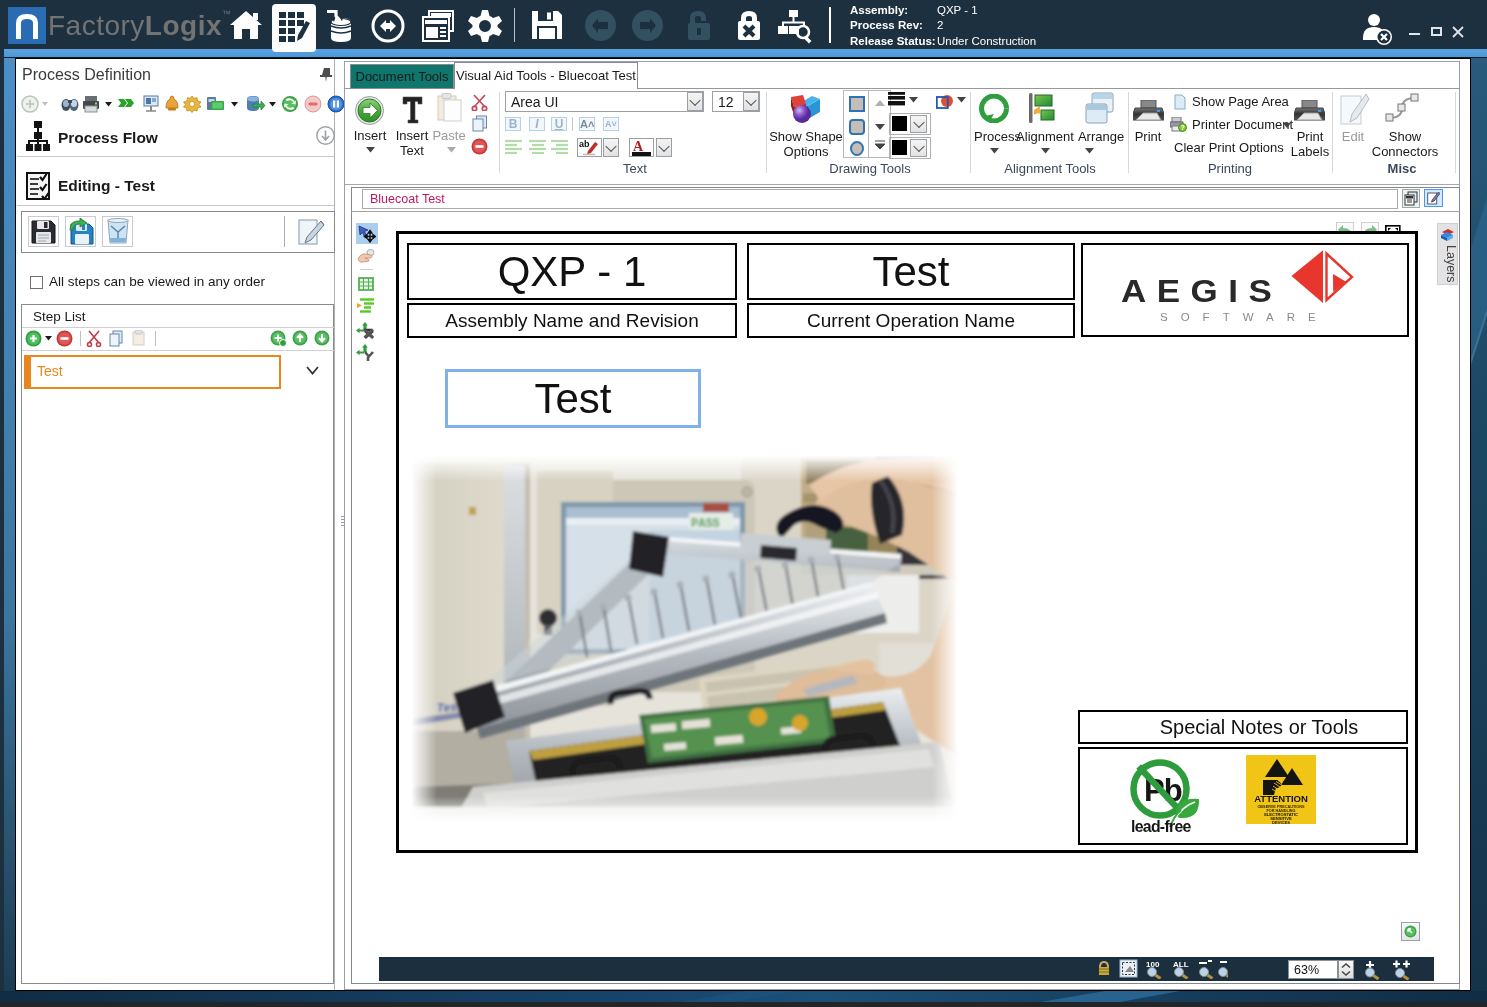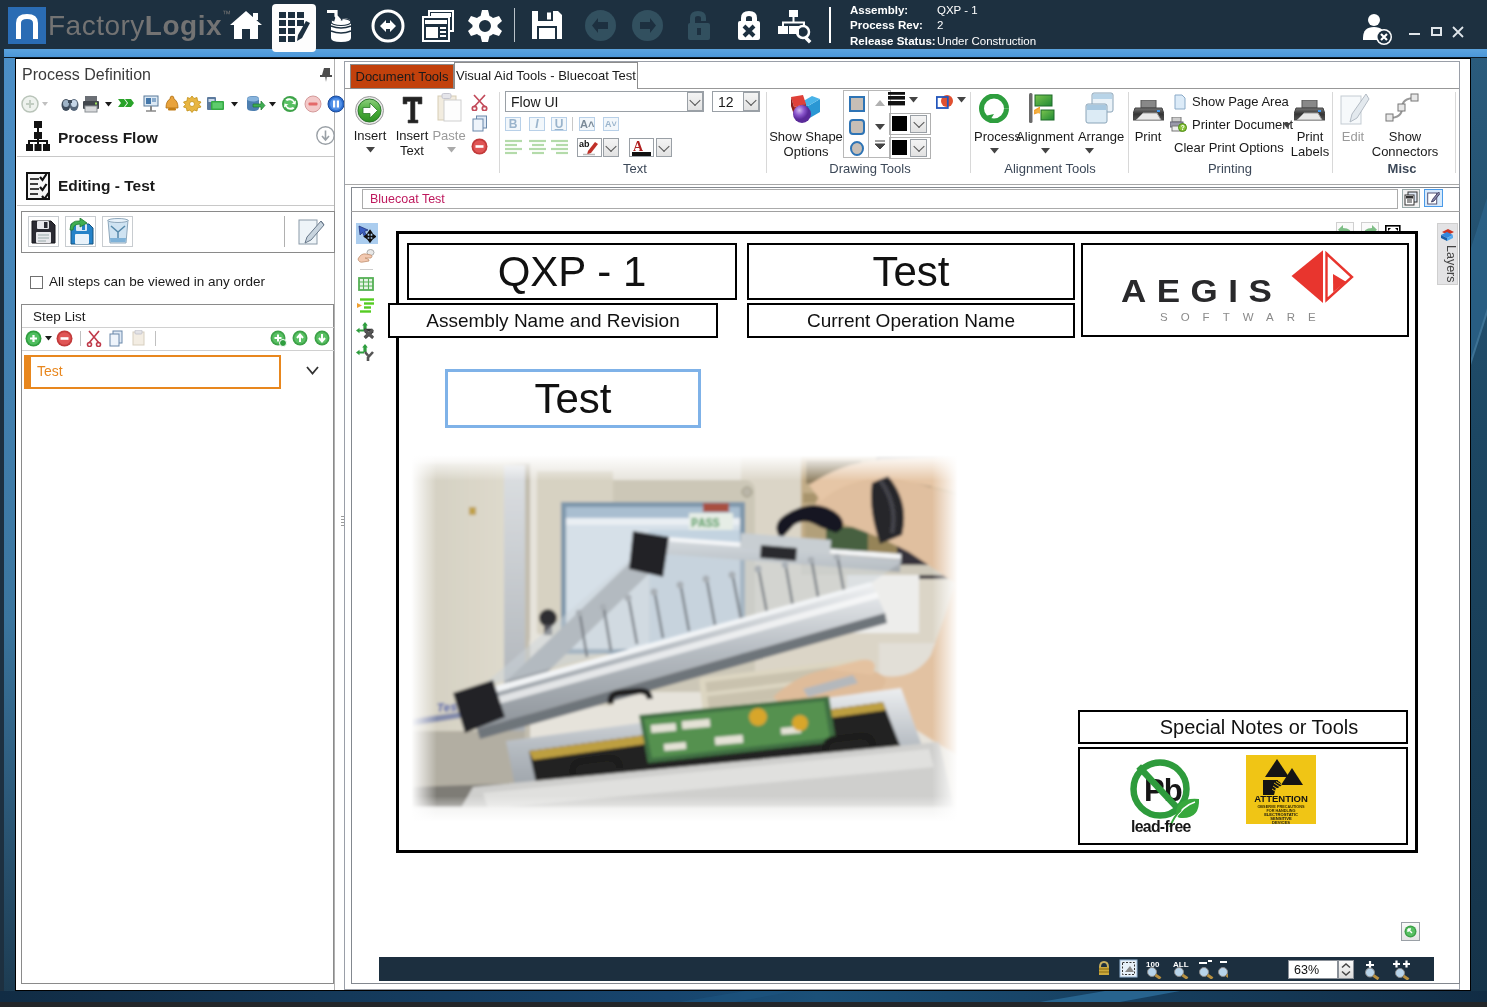--- a/index.html
+++ b/index.html
@@ -357,21 +357,21 @@
 
 <div class="abs" style="left:24px;top:355px;width:257px;height:34px;border:2px solid #e8871e;background:#fff;"></div>
 <div class="abs" style="left:26px;top:357px;width:5px;height:30px;background:#e8871e;"></div>
 <div class="abs" style="left:37px;top:363px;font-size:14px;color:#e8871e;">Test</div>
 <svg class="abs" style="left:306px;top:366px;" width="13" height="9" viewBox="0 0 13 9">
     <path d="M1 1 L6.5 7.5 L12 1" stroke="#333" stroke-width="1.8" fill="none"></path>
   </svg>
 
 <div class="abs" id="main"></div>
 <div class="abs" style="left:345px;top:88px;width:1114px;height:1px;background:#989898;"></div>
-<div class="abs tab" style="left:350px;top:64px;width:104px;height:25px;background:#c2410c;border:1px solid #8c8c8c;line-height:23px;">Document Tools</div>
+<div class="abs tab" style="left:350px;top:64px;width:104px;height:25px;background:#0f766e;border:1px solid #8c8c8c;line-height:23px;">Document Tools</div>
 <div class="abs tab" style="left:454px;top:62px;width:184px;height:27px;background:#fff;border:1px solid #8c8c8c;border-bottom:none;line-height:25px;">Visual Aid Tools - Bluecoat Test</div>
 <div class="abs" style="left:345px;top:184px;width:1114px;height:1px;background:#a8a8a8;"></div>
 
 <div class="abs" style="left:499px;top:92px;width:1px;height:81px;background:#d8d8d8;"></div>
 <div class="abs" style="left:766px;top:92px;width:1px;height:81px;background:#d8d8d8;"></div>
 <div class="abs" style="left:970px;top:92px;width:1px;height:81px;background:#d8d8d8;"></div>
 <div class="abs" style="left:1128px;top:92px;width:1px;height:81px;background:#d8d8d8;"></div>
 <div class="abs" style="left:1332px;top:92px;width:1px;height:81px;background:#d8d8d8;"></div>
 <div class="abs" style="left:1455px;top:92px;width:1px;height:81px;background:#d8d8d8;"></div>
 <style>
@@ -425,21 +425,21 @@
     <rect x="4.5" y="1" width="10" height="12" fill="#dfe9f5" stroke="#6a88aa"></rect>
     <rect x="1" y="4" width="10" height="12" fill="#eef4fb" stroke="#6a88aa"></rect>
   </svg>
 <svg class="abs" style="left:471px;top:138px;" width="17" height="17" viewBox="0 0 17 17">
     <circle cx="8.5" cy="8.5" r="8" fill="#c23a3a"></circle>
     <circle cx="8.5" cy="8.5" r="6.3" fill="#e05555"></circle>
     <rect x="4.5" y="7.2" width="8" height="2.6" fill="#fff"></rect>
   </svg>
 
 <div class="combo" style="left:505px;top:91px;width:199px;height:21px;"></div>
-<div class="abs" style="left:511px;top:94px;font-size:14px;color:#1a1a1a;">Flow UI</div>
+<div class="abs" style="left:511px;top:94px;font-size:14px;color:#1a1a1a;">Area UI</div>
 <div class="combobtn chev" style="left:687px;top:92px;width:16px;height:19px;"></div>
 <div class="combo" style="left:712px;top:91px;width:48px;height:21px;"></div>
 <div class="abs" style="left:718px;top:94px;font-size:14px;color:#1a1a1a;">12</div>
 <div class="combobtn chev" style="left:743px;top:92px;width:16px;height:19px;"></div>
 <style>
 .tbtn { position:absolute; width:16px; height:14px; border:1px solid #b8d0e8; background:#f2f7fb; }
 </style>
 <div class="tbtn" style="left:505px;top:117px;color:#9ab4cc;font-weight:bold;font-size:12px;text-align:center;line-height:12px;">B</div>
 <div class="tbtn" style="left:529px;top:117px;color:#9ab4cc;font-style:italic;font-weight:bold;font-size:12px;text-align:center;line-height:12px;">I</div>
 <div class="tbtn" style="left:551px;top:117px;color:#9ab4cc;font-weight:bold;font-size:12px;text-align:center;line-height:12px;text-decoration:underline;">U</div>
@@ -731,21 +731,21 @@
     <path d="M1 8 L7 11 L7 14 L1 11 Z" fill="#1a5fa8"></path>
     <path d="M13 8 L7 11 L7 14 L13 11 Z" fill="#55aaee"></path>
   </svg>
 <div class="abs" style="left:1437px;top:244px;width:21px;height:40px;font-size:12.5px;color:#444;writing-mode:vertical-rl;text-align:center;">Layers</div>
 
 <div class="abs" style="left:396px;top:231px;width:1022px;height:622px;border:3px solid #000;background:#fff;"></div>
 
 <div class="blk ctr" style="left:407px;top:243px;width:330px;height:57px;">
     <span style="font-size:42px;color:#111;">QXP - 1</span>
   </div>
-<div class="blk ctr" style="left:388px;top:303px;width:330px;height:35px;border-width:2px;">
+<div class="blk ctr" style="left:407px;top:303px;width:330px;height:35px;border-width:2px;">
     <span style="font-size:19px;color:#111;">Assembly Name and Revision</span>
   </div>
 <div class="blk ctr" style="left:747px;top:243px;width:328px;height:57px;">
     <span style="font-size:42px;color:#111;">Test</span>
   </div>
 <div class="blk ctr" style="left:747px;top:303px;width:328px;height:35px;border-width:2px;">
     <span style="font-size:19px;color:#111;">Current Operation Name</span>
   </div>
 
 <div class="blk" style="left:1081px;top:243px;width:328px;height:94px;"></div>

